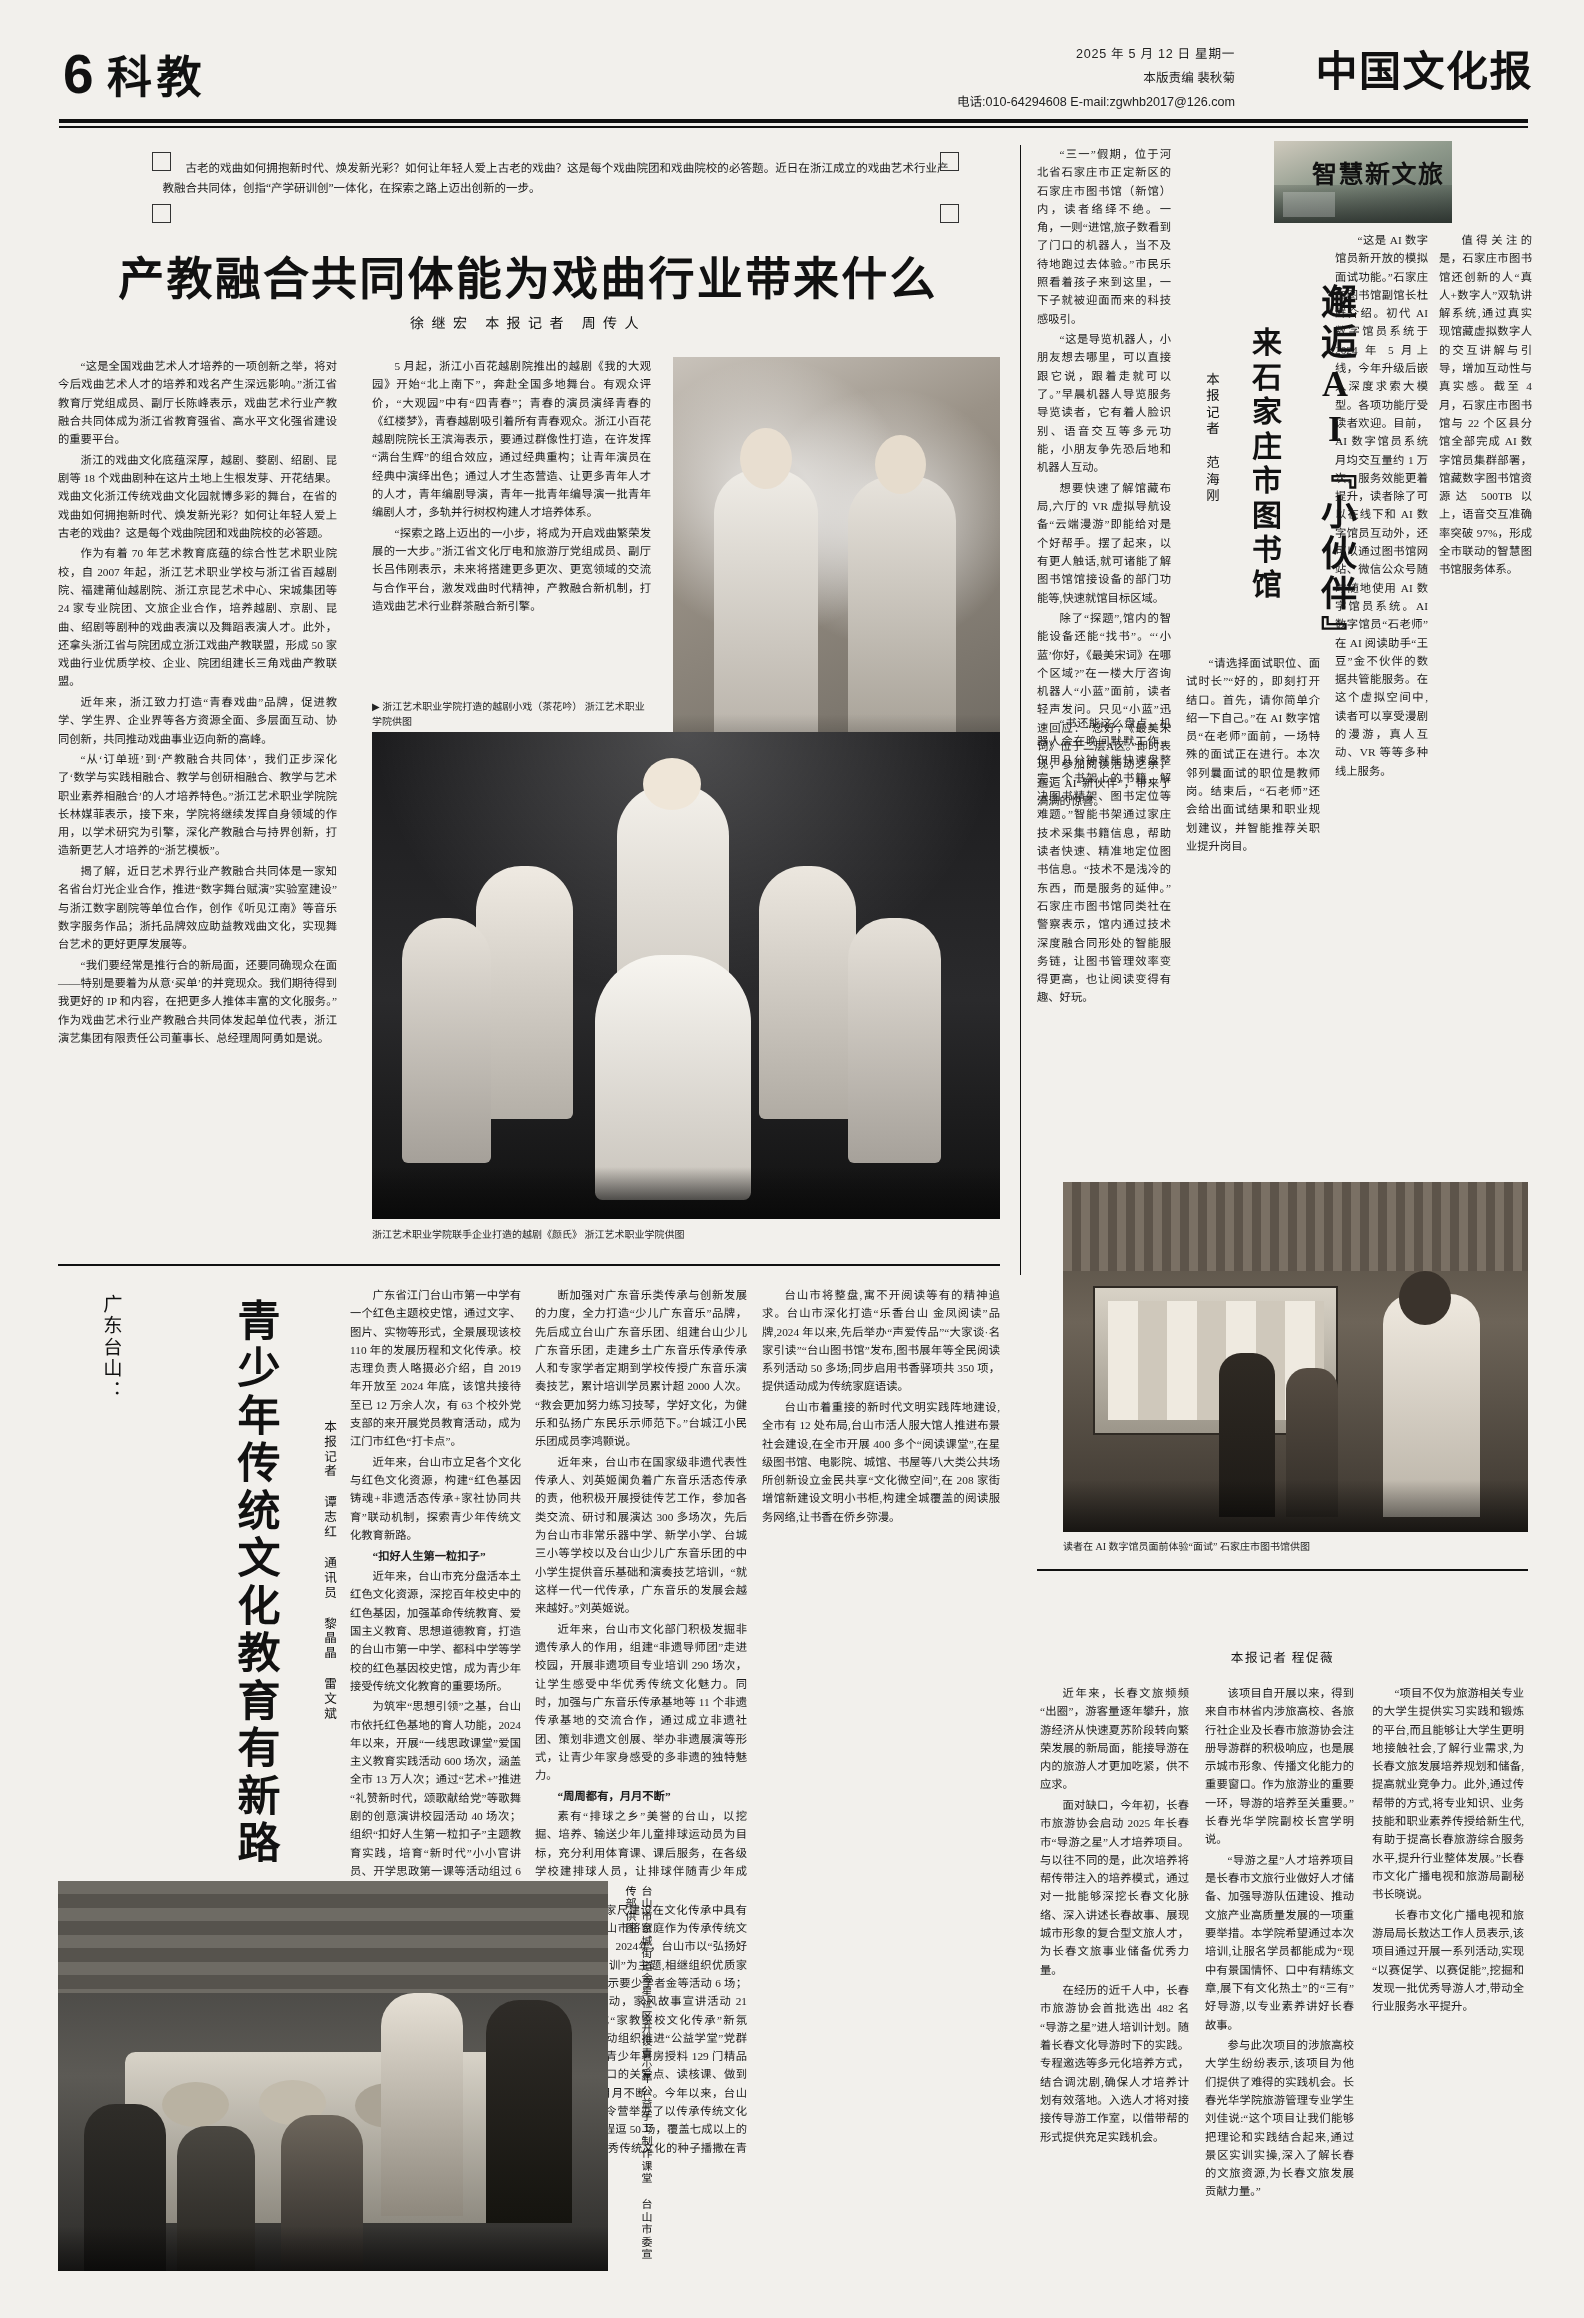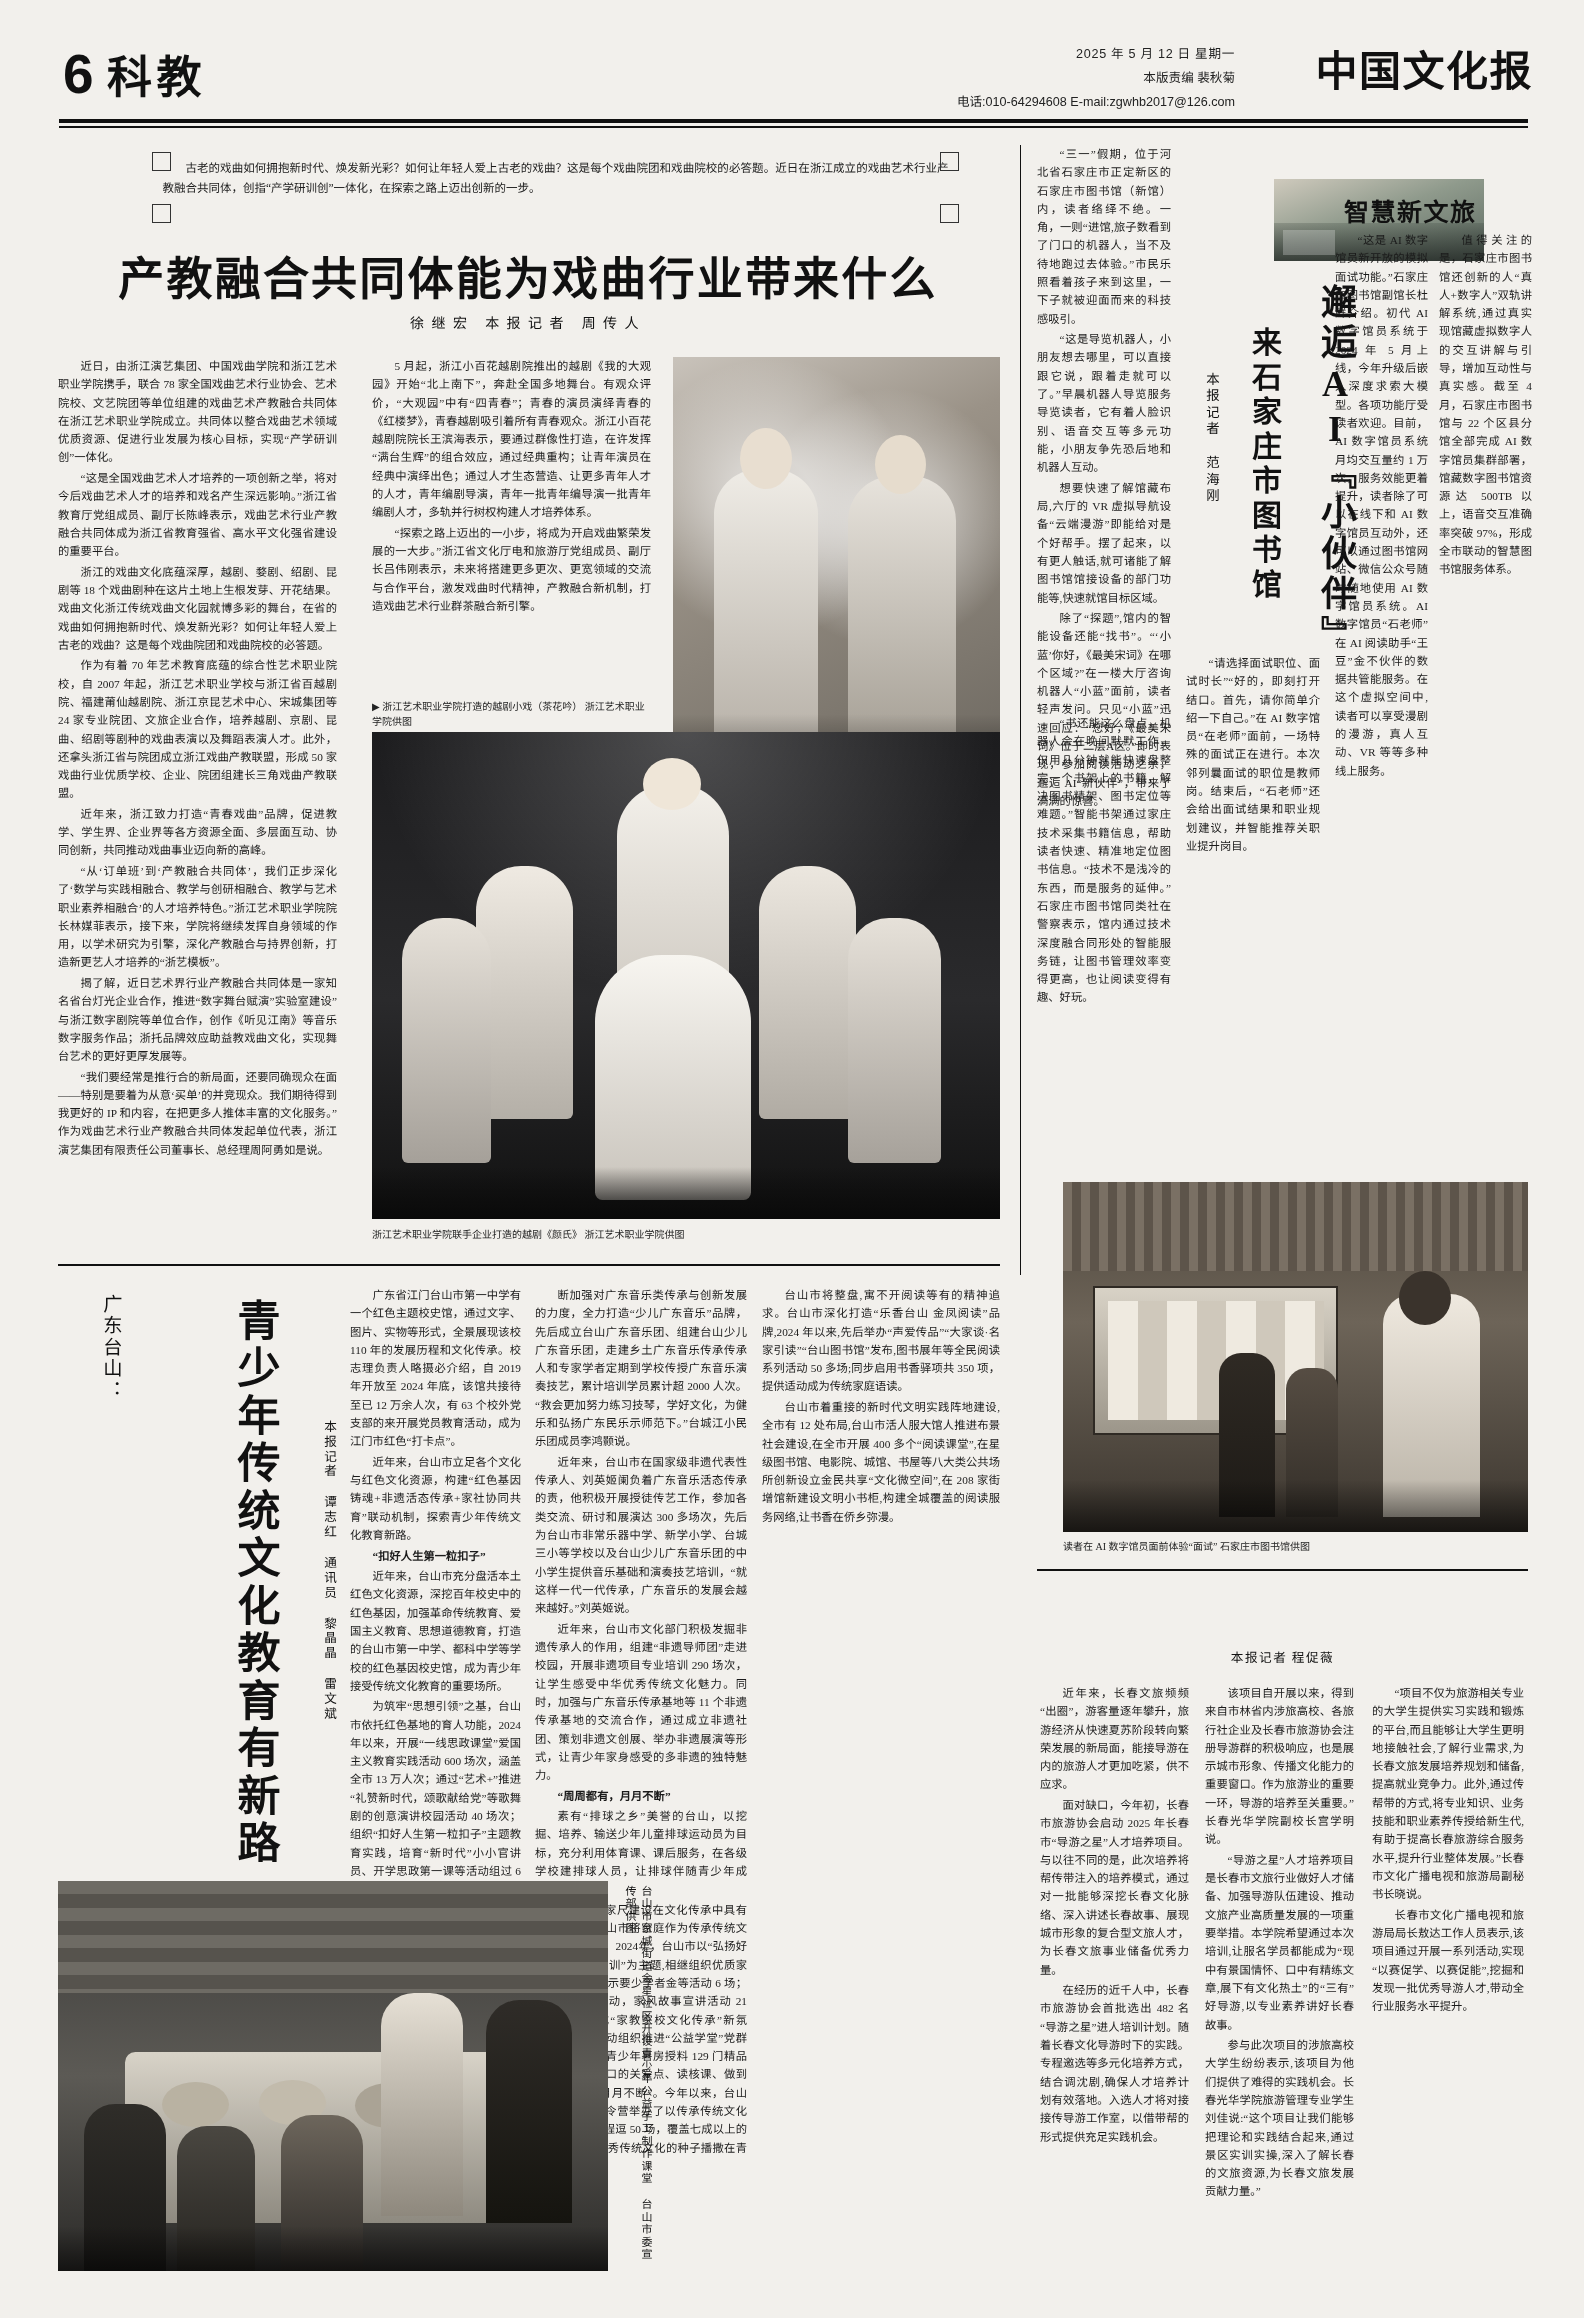--- a/index.html
+++ b/index.html
@@ -115,23 +115,22 @@
 
   
   .headline-h2 {
     position:absolute; font-size:34px; font-weight:bold; letter-spacing:3px;
     text-align:center;
   }
   .byline2 { position:absolute; font-size:12.6px; text-align:center; letter-spacing:1.5px;}
 
   
   .banner {
-    position:absolute; left:1274px; top:141px; width:210px; height:82px;
+    position:absolute; left:1274px; top:141px; width:178px; height:82px;
     overflow:hidden;
-    margin-top:38px;
   }
   .banner-text {
     position:absolute; right:7.4px; top:13.4px;
     font-size:25px; font-weight:bold; color:#111; letter-spacing:1.5px;
     font-family:"Liberation Serif", serif;
   }
 </style>
 </head>
 <body>
 
@@ -164,21 +163,20 @@
       <span class="corner c-tr"></span>
     <span class="corner c-bl"></span>
       <span class="corner c-br"></span>
     <div style="text-indent:2em;">古老的戏曲如何拥抱新时代、焕发新光彩？如何让年轻人爱上古老的戏曲？这是每个戏曲院团和戏曲院校的必答题。近日在浙江成立的戏曲艺术行业产教融合共同体，创指“产学研训创”一体化，在探索之路上迈出创新的一步。</div>
   </div>
 
   <div class="headline-main">产教融合共同体能为戏曲行业带来什么</div>
   <div class="byline-main">徐继宏   本报记者   周传人</div>
 
   <div class="artA-c1 col-text">
-    <p>近日，由浙江演艺集团、中国戏曲学院和浙江艺术职业学院携手，联合 78 家全国戏曲艺术行业协会、艺术院校、文艺院团等单位组建的戏曲艺术产教融合共同体在浙江艺术职业学院成立。共同体以整合戏曲艺术领域优质资源、促进行业发展为核心目标，实现“产学研训创”一体化。</p>
     <p>“这是全国戏曲艺术人才培养的一项创新之举，将对今后戏曲艺术人才的培养和戏名产生深远影响。”浙江省教育厅党组成员、副厅长陈峰表示，戏曲艺术行业产教融合共同体成为浙江省教育强省、高水平文化强省建设的重要平台。</p>
     <p>浙江的戏曲文化底蕴深厚，越剧、婺剧、绍剧、昆剧等 18 个戏曲剧种在这片土地上生根发芽、开花结果。戏曲文化浙江传统戏曲文化园就博多彩的舞台，在省的戏曲如何拥抱新时代、焕发新光彩？如何让年轻人爱上古老的戏曲？这是每个戏曲院团和戏曲院校的必答题。</p>
     <p>作为有着 70 年艺术教育底蕴的综合性艺术职业院校，自 2007 年起，浙江艺术职业学校与浙江省百越剧院、福建莆仙越剧院、浙江京昆艺术中心、宋城集团等 24 家专业院团、文旅企业合作，培养越剧、京剧、昆曲、绍剧等剧种的戏曲表演以及舞蹈表演人才。此外，还拿头浙江省与院团成立浙江戏曲产教联盟，形成 50 家戏曲行业优质学校、企业、院团组建长三角戏曲产教联盟。</p>
     <p>近年来，浙江致力打造“青春戏曲”品牌，促进教学、学生界、企业界等各方资源全面、多层面互动、协同创新，共同推动戏曲事业迈向新的高峰。</p>
     <p>“从‘订单班’到‘产教融合共同体’，我们正步深化了‘数学与实践相融合、教学与创研相融合、教学与艺术职业素养相融合’的人才培养特色。”浙江艺术职业学院院长林媒菲表示，接下来，学院将继续发挥自身领域的作用，以学术研究为引擎，深化产教融合与持界创新，打造新更艺人才培养的“浙艺模板”。</p>
     <p>揭了解，近日艺术界行业产教融合共同体是一家知名省台灯光企业合作，推进“数字舞台赋演”实验室建设”与浙江数字剧院等单位合作，创作《听见江南》等音乐数字服务作品；浙托品牌效应助益教戏曲文化，实现舞台艺术的更好更厚发展等。</p>
     <p>“我们要经常是推行合的新局面，还要同确现众在面——特别是要着为从意‘买单’的并竞现众。我们期待得到我更好的 IP 和内容，在把更多人推体丰富的文化服务。”作为戏曲艺术行业产教融合共同体发起单位代表，浙江演艺集团有限责任公司董事长、总经理周阿勇如是说。</p>
   </div>
 
   <div class="artA-c2 col-text" style="height:312px;">

